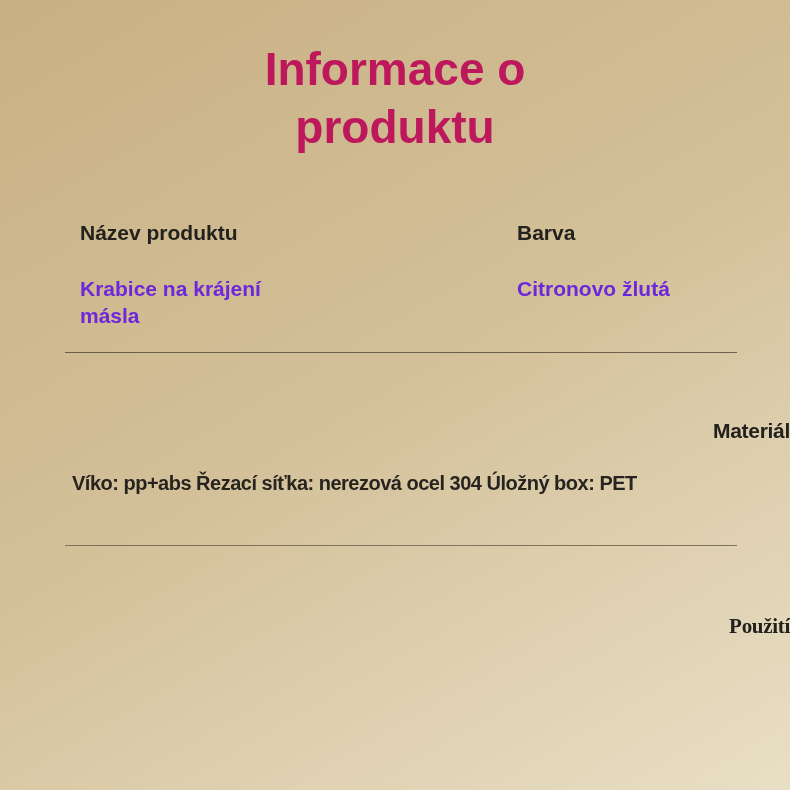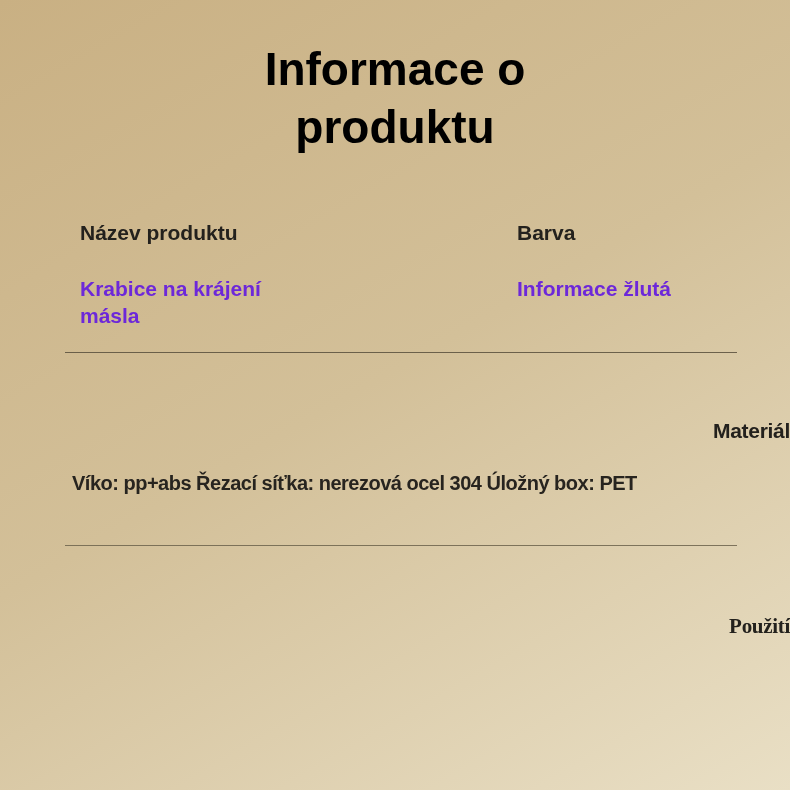--- a/index.html
+++ b/index.html
@@ -19,21 +19,21 @@
     height: 790px;
     padding-top: 40px;
   }
   .title {
     max-width: 450px;
     margin: 0 auto;
     text-align: center;
     font-size: 46px;
     line-height: 58px;
     font-weight: bold;
-    color: #000000;
+    color: #be185d;
   }
   .columns {
     display: flex;
     margin-top: 64px;
     padding: 0 55px 0 80px;
   }
   .col-left { width: 437px; flex: 0 0 437px; }
   .col-right { flex: 1; }
   .field-label {
     font-size: 21px;
@@ -89,21 +89,21 @@
 
   <h1 class="title">Informace o produktu</h1>
 
   <div class="columns">
     <div class="col-left">
       <div class="field-label">Název produktu</div>
       <div class="field-value">Krabice na krájení másla</div>
     </div>
     <div class="col-right">
       <div class="field-label">Barva</div>
-      <div class="field-value">Informace žlutá</div>
+      <div class="field-value">Citronovo žlutá</div>
     </div>
   </div>
 
   <div class="divider"></div>
 
   <div class="section material">
     <div class="section-heading">Materiál</div>
     <div class="section-body">Víko: pp+abs Řezací síťka: nerezová ocel 304 Úložný box: PET</div>
   </div>
 

